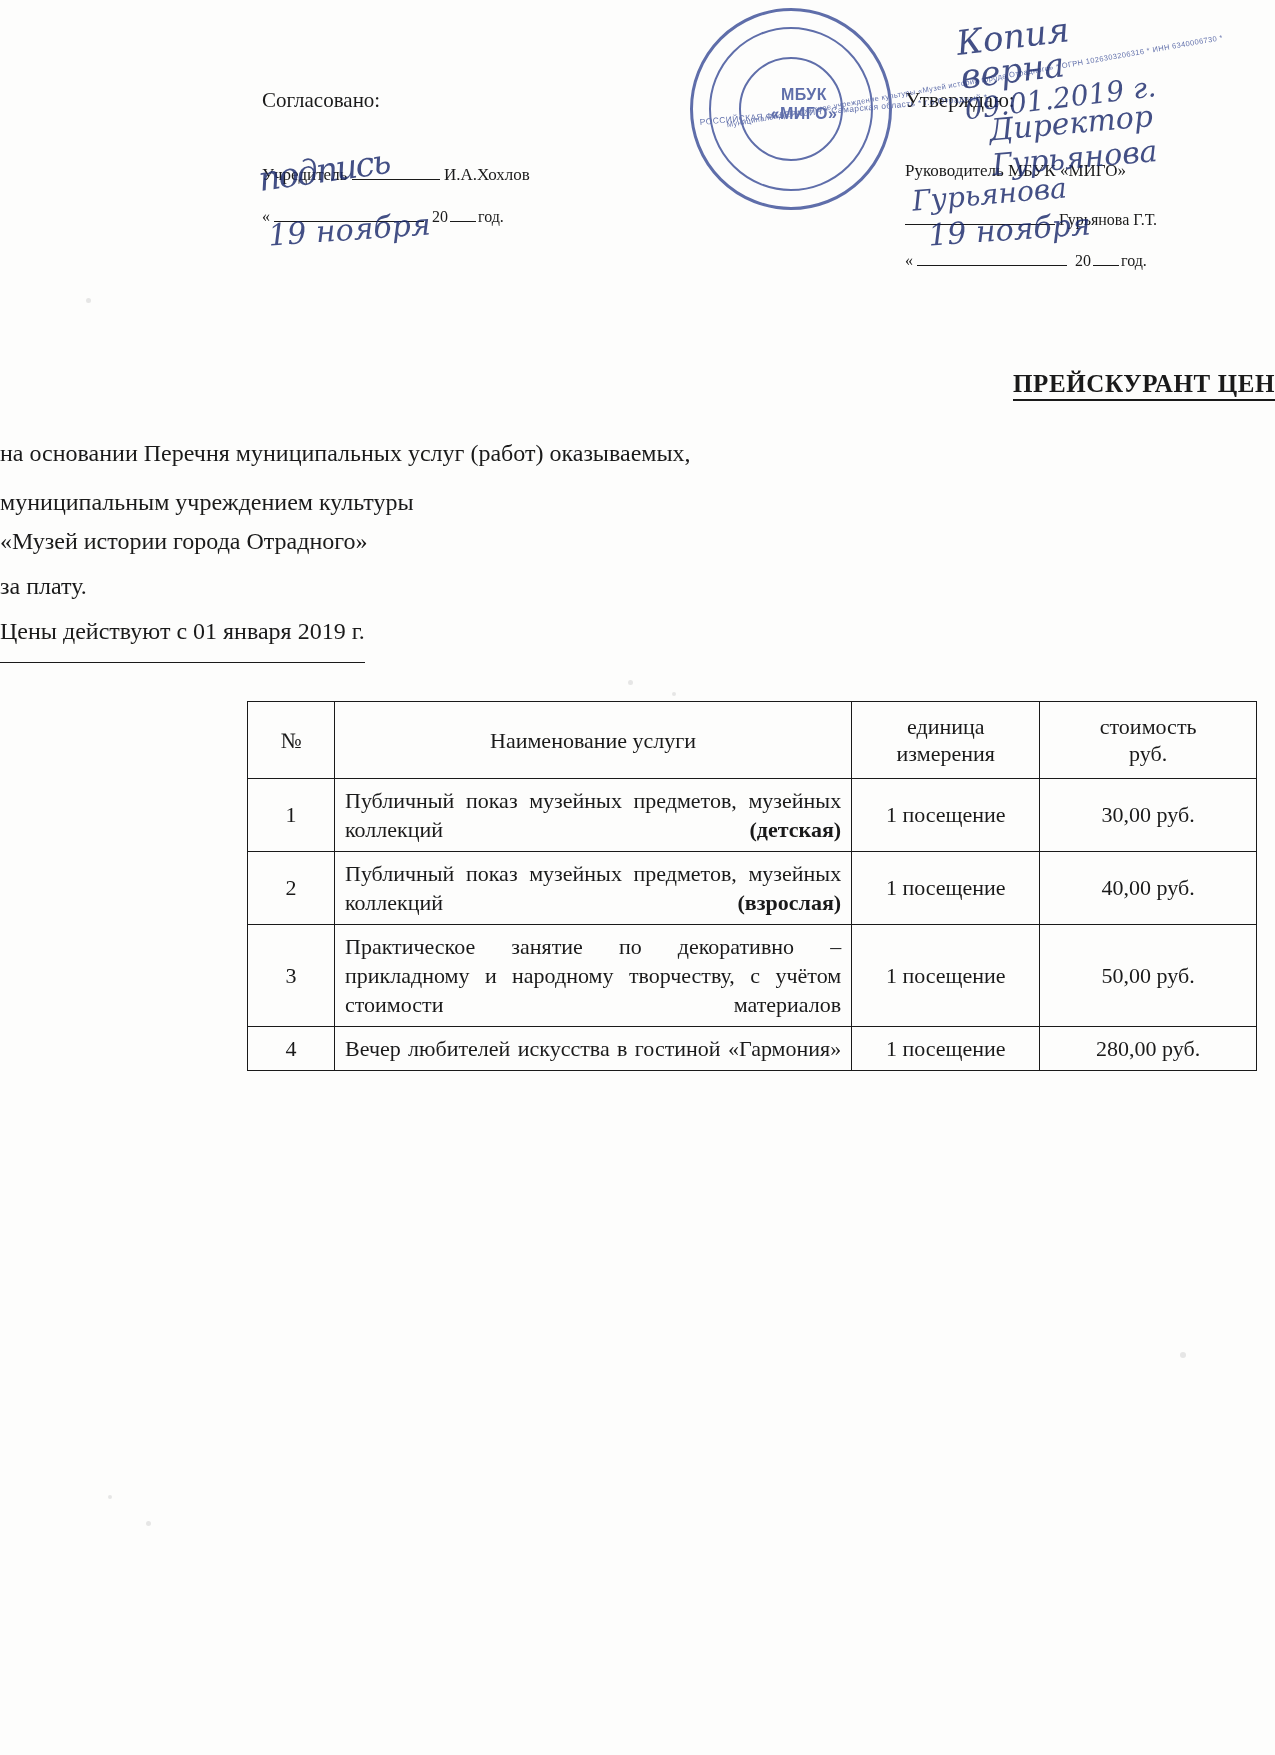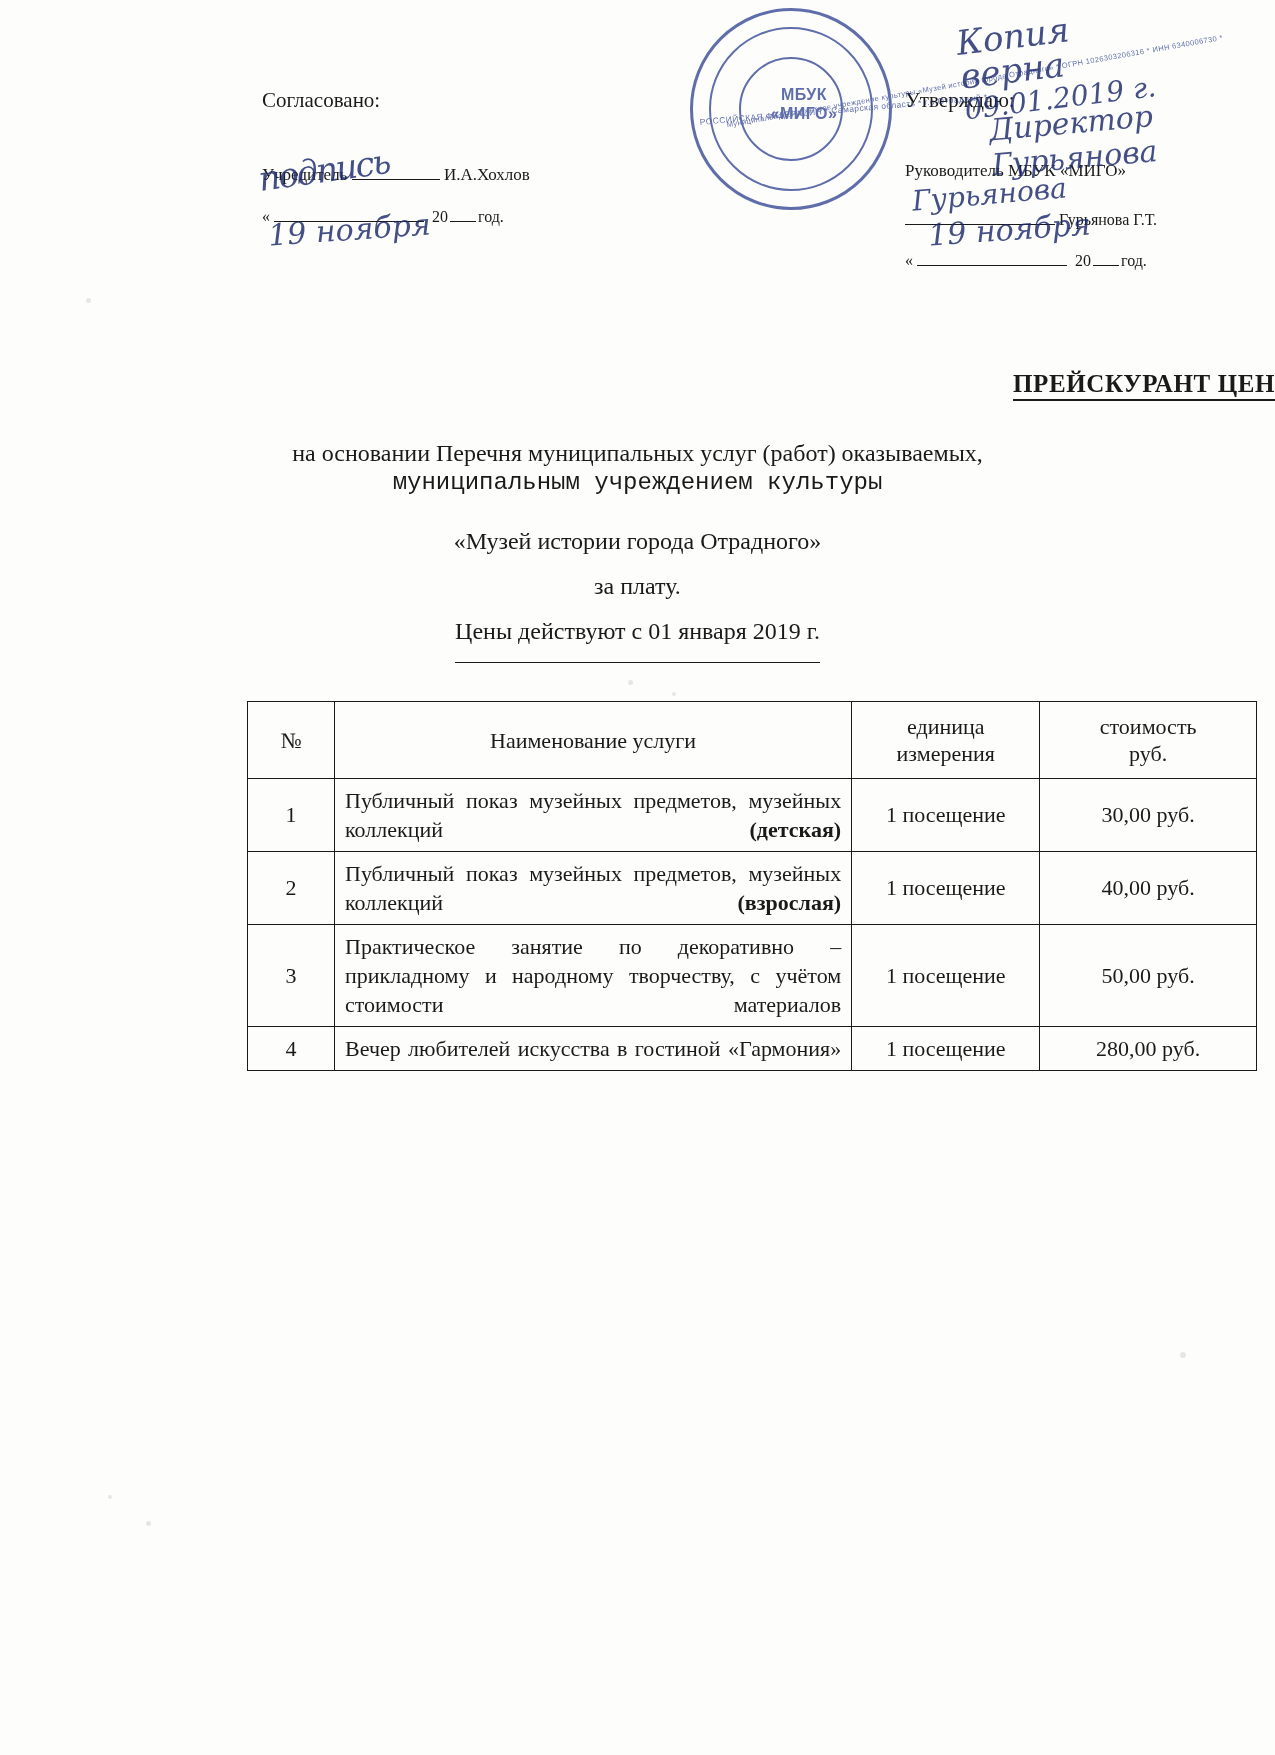--- a/index.html
+++ b/index.html
@@ -187,25 +187,24 @@
     font-weight: bold;
     letter-spacing: .6px;
   }
   .doc-title span {
     border-bottom: 2px solid #1a1a1a;
     padding-bottom: 2px;
   }
   .subtitle {
     position: absolute;
     left: 0; right: 0;
-    text-align: center;
     font-size: 24px;
   }
   .st1 { top: 440px; }
-  .st2 { top: 469px; font-family: Liberation Mono, monospace; }
+  .st2 { top: 489px; }
   .st3 { top: 528px; }
   .st4 { top: 573px; }
   .st5 { top: 618px; }
   .st5 span {
     border-bottom: 1.5px solid #1a1a1a;
     padding-bottom: 18px;
   }
 
   
   table.price {

